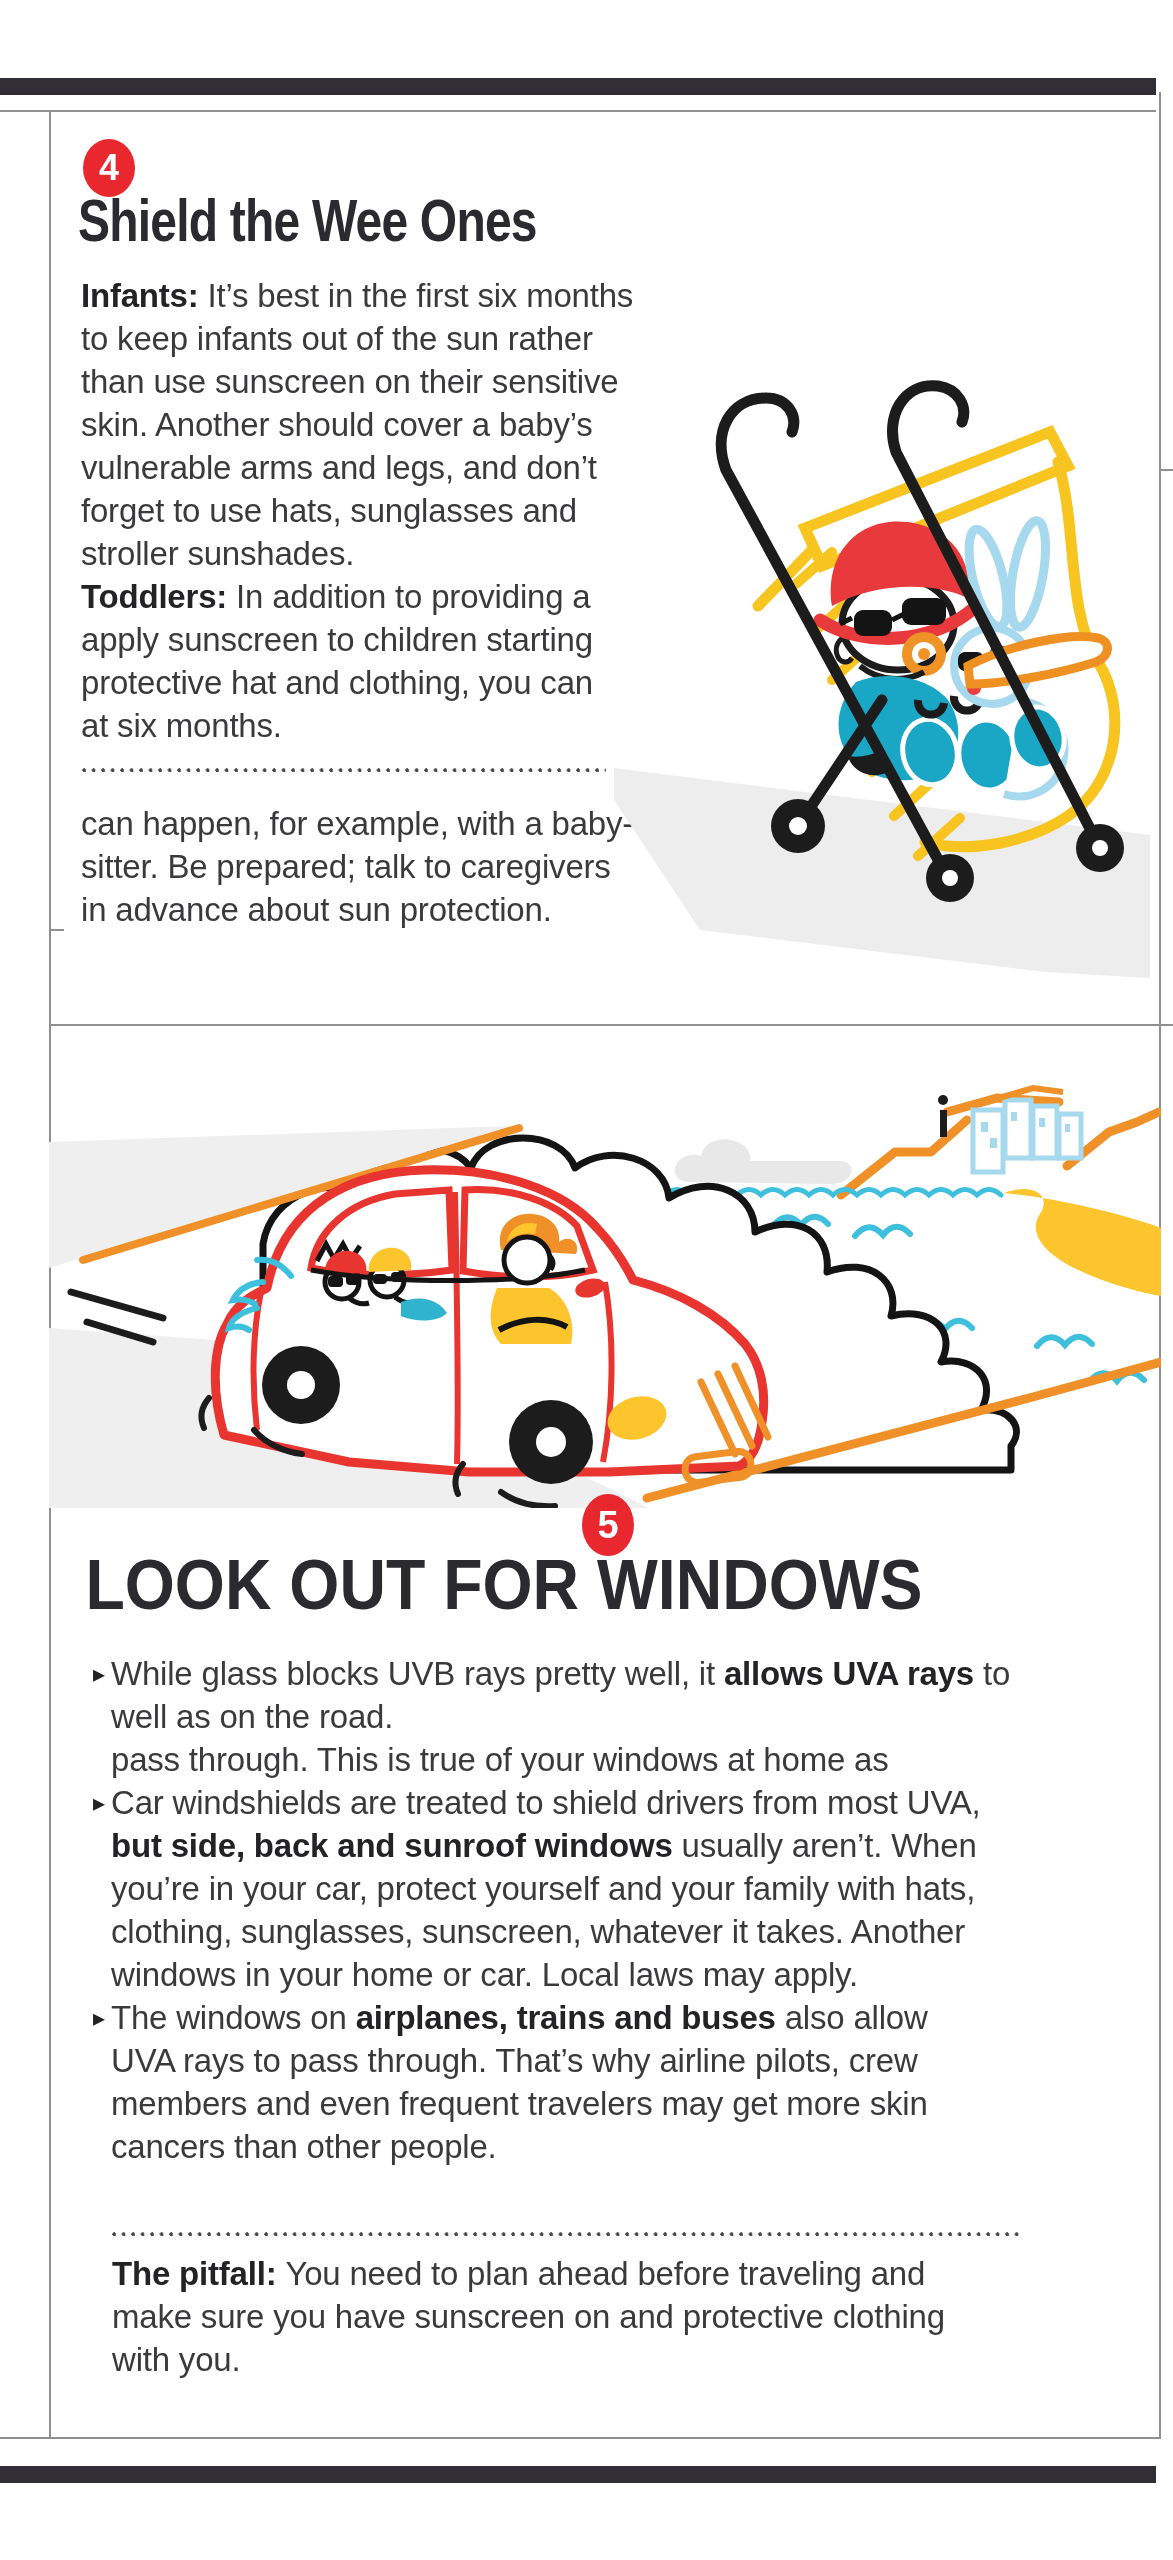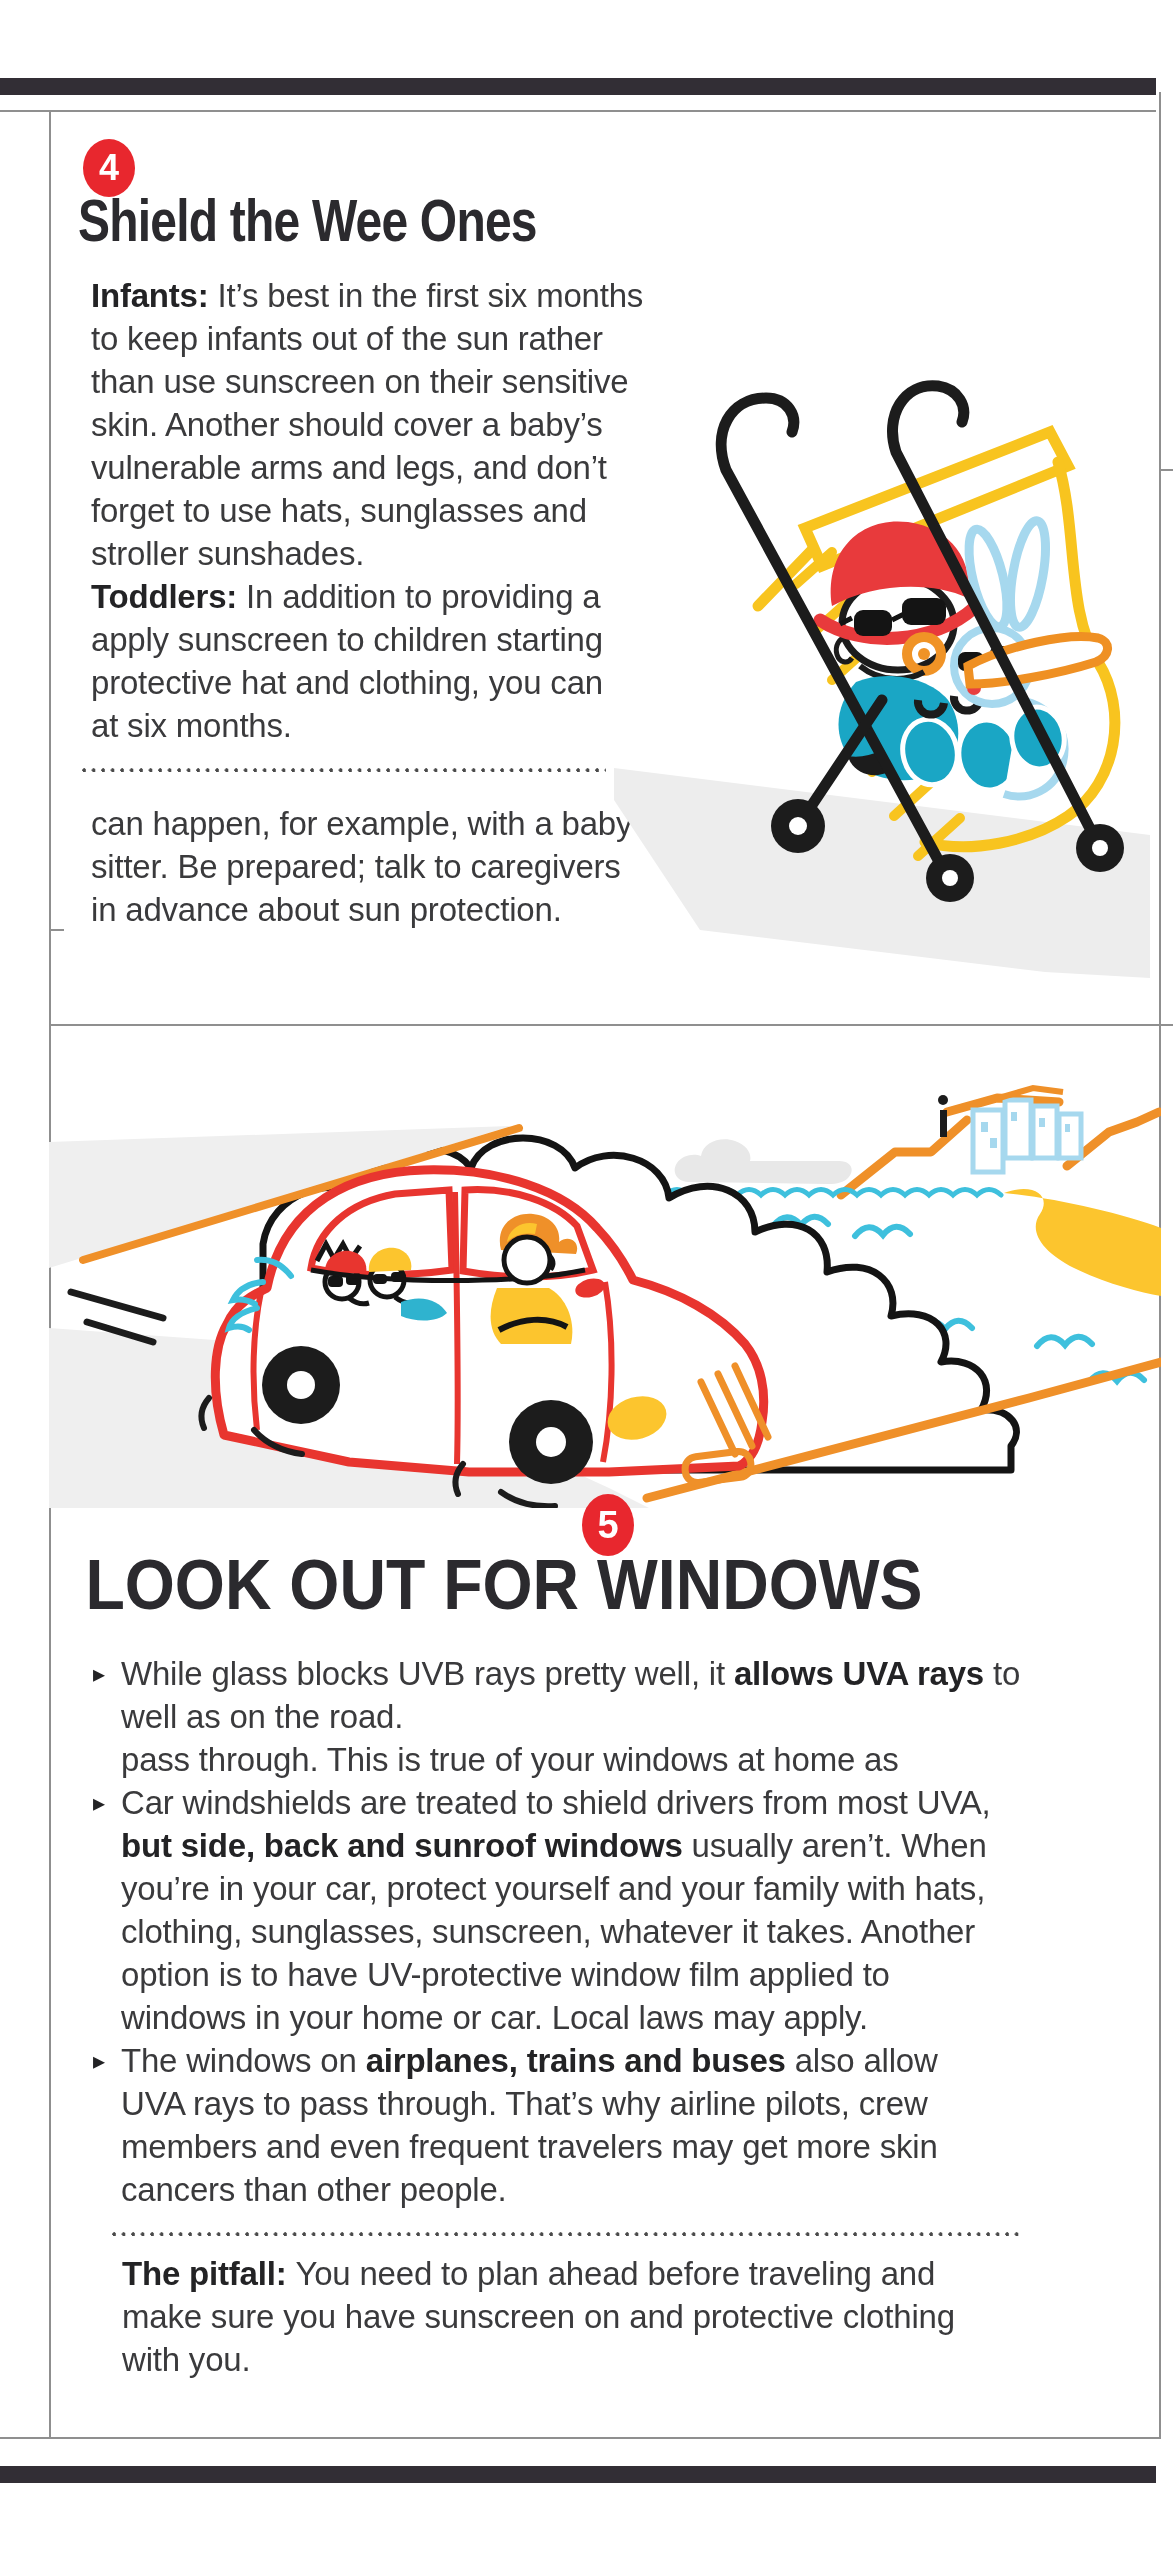--- a/index.html
+++ b/index.html
@@ -14,21 +14,21 @@
   #badge4{left:83px;top:139px;width:52px;height:58px;font-size:36px;line-height:58px;}
   #badge5{left:582px;top:1494px;width:52px;height:62px;font-size:38px;line-height:62px;z-index:6;}
   
   .title1{position:absolute;left:78px;top:186px;font-size:60px;font-weight:bold;color:#2b2a2e;
           letter-spacing:-1px;white-space:nowrap;transform:scaleX(.80);transform-origin:left top;}
   .title2-wrap{position:absolute;left:49px;top:1545px;width:900px;text-align:center;}
   .title2{display:inline-block;font-size:70px;font-weight:bold;color:#2b2a2e;white-space:nowrap;
           transform:scaleX(.92);transform-origin:center top;letter-spacing:0px;}
   
   .txt{position:absolute;font-size:33px;line-height:43px;color:#3a3a3c;letter-spacing:-.2px;}
-  .txt .tl{white-space:nowrap;height:43px;margin-left:10px;}
+  .txt .tl{white-space:nowrap;height:43px;}
   .txt .bold, .bullet-lines .bold{font-weight:bold;color:#232325;}
   #sec4-body{left:81px;top:274px;}
   #sec4-pitfall{left:81px;top:802px;}
   #sec5-bullets{left:95px;top:1652px;}
   #sec5-pitfall{left:112px;top:2252px;}
   .bullet-item{position:relative;padding-left:16px;}
   .bullet-glyph{position:absolute;left:-2px;top:0;width:16px;font-size:24px;line-height:43px;color:#232325;}
   
   .dotted{position:absolute;height:5px;
      background-image:radial-gradient(circle at 2.2px 2.2px, #4a4a4a 1.7px, transparent 2.1px);
@@ -252,21 +252,20 @@
           <div class="tl"><span>pass through. This is true of your windows at home as</span></div>
         </div>
       </div>
       <div class="bullet-item">
         <span class="bullet-glyph">▸</span>
         <div class="bullet-lines">
           <div class="tl"><span>Car windshields are treated to shield drivers from most UVA,</span></div>
           <div class="tl"><span class="bold">but side, back and sunroof windows</span><span> usually aren’t. When</span></div>
           <div class="tl"><span>you’re in your car, protect yourself and your family with hats,</span></div>
           <div class="tl"><span>clothing, sunglasses, sunscreen, whatever it takes. Another</span></div>
-          <div class="tl"><span>option is to have UV-protective window film applied to</span></div>
           <div class="tl"><span>windows in your home or car. Local laws may apply.</span></div>
         </div>
       </div>
       <div class="bullet-item">
         <span class="bullet-glyph">▸</span>
         <div class="bullet-lines">
           <div class="tl"><span>The windows on </span><span class="bold">airplanes, trains and buses</span><span> also allow</span></div>
           <div class="tl"><span>UVA rays to pass through. That’s why airline pilots, crew</span></div>
           <div class="tl"><span>members and even frequent travelers may get more skin</span></div>
           <div class="tl"><span>cancers than other people.</span></div>

